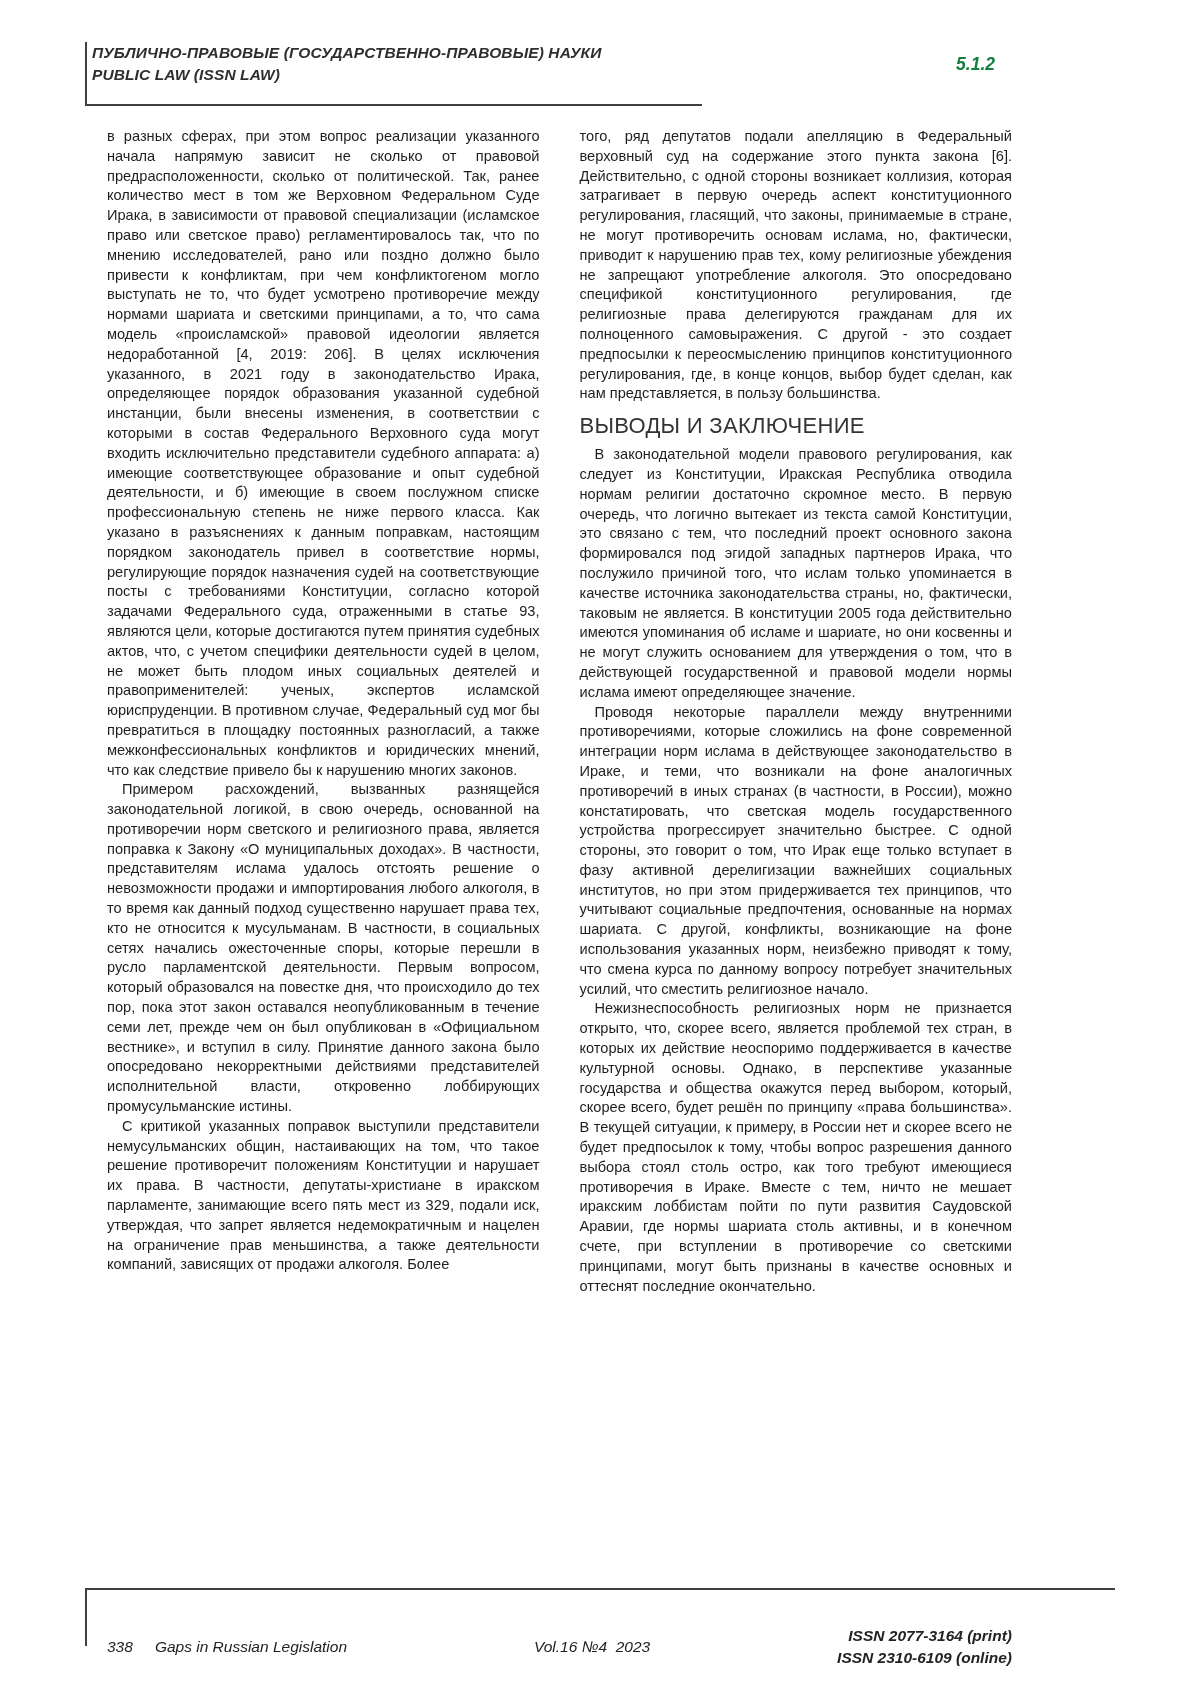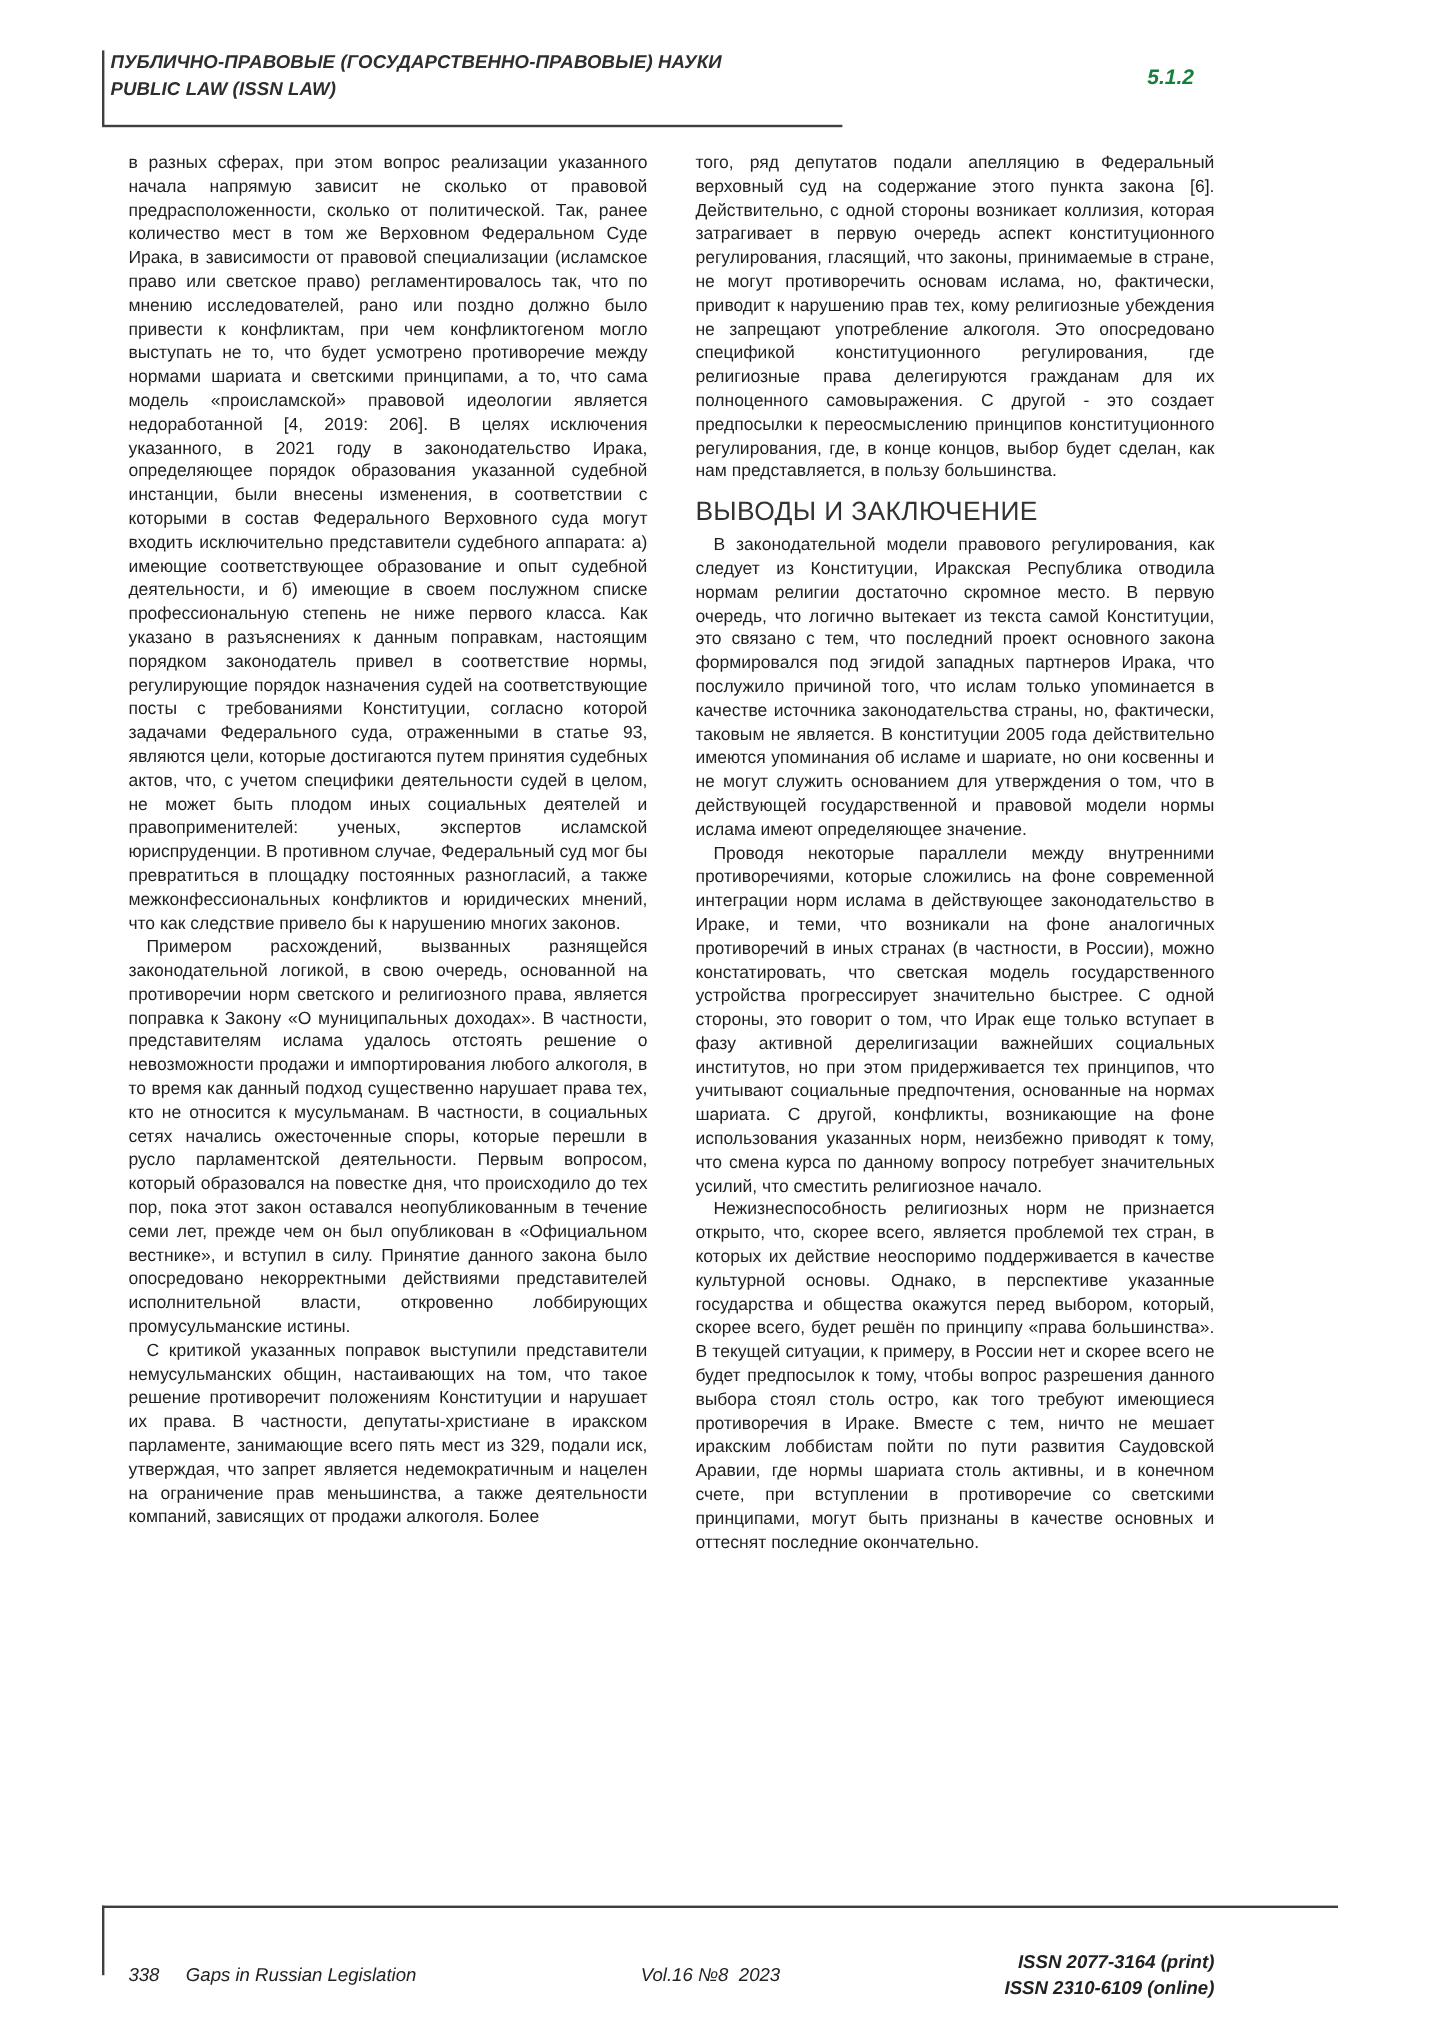--- a/index.html
+++ b/index.html
@@ -115,20 +115,20 @@
   </main>
 
   <div class="footer-hrule"></div>
   <div class="footer-vrule"></div>
 
   <footer class="footer">
     <div class="footer-left">
       <span class="footer-page">338</span>
       <span class="footer-journal">Gaps in Russian Legislation</span>
     </div>
-    <div class="footer-center">Vol.16 №8  2023</div>
+    <div class="footer-center">Vol.16 №4  2023</div>
     <div class="footer-right">
       <div>ISSN 2077-3164 (print)</div>
       <div>ISSN 2310-6109 (online)</div>
     </div>
   </footer>
 
 </div>
 
 </body></html>

